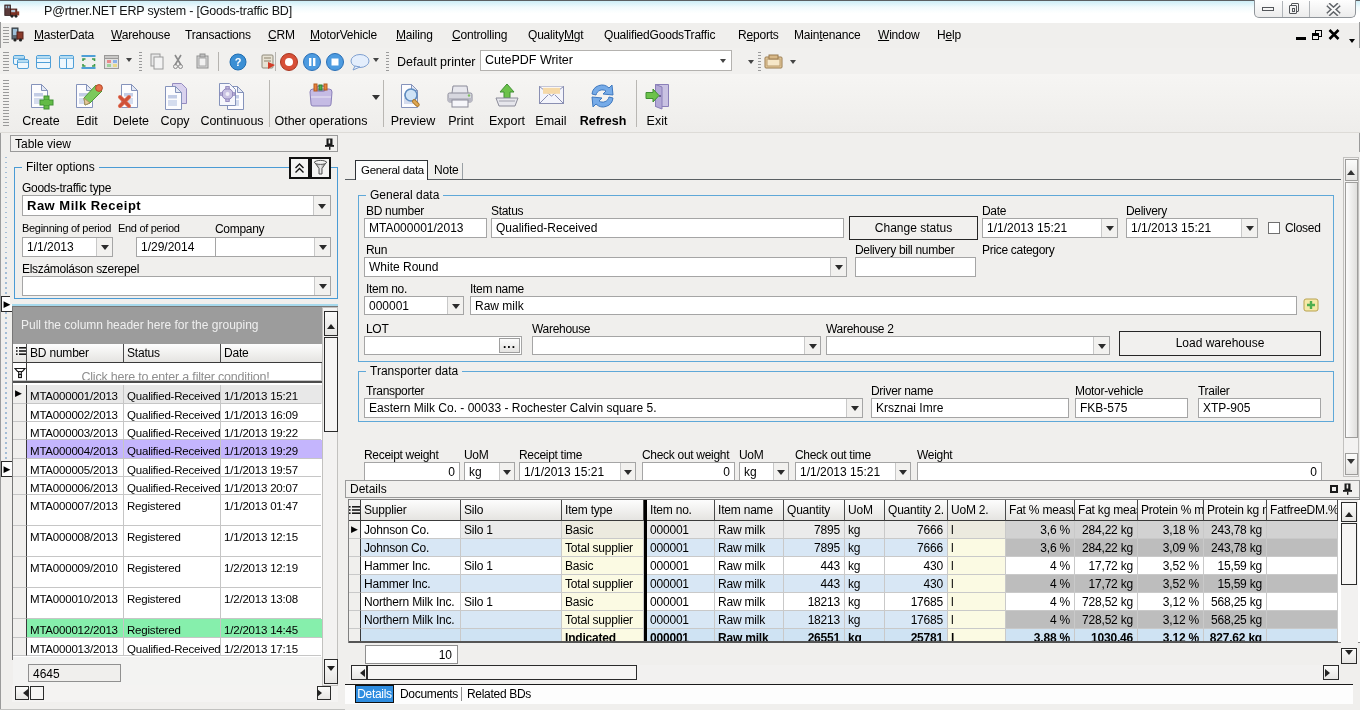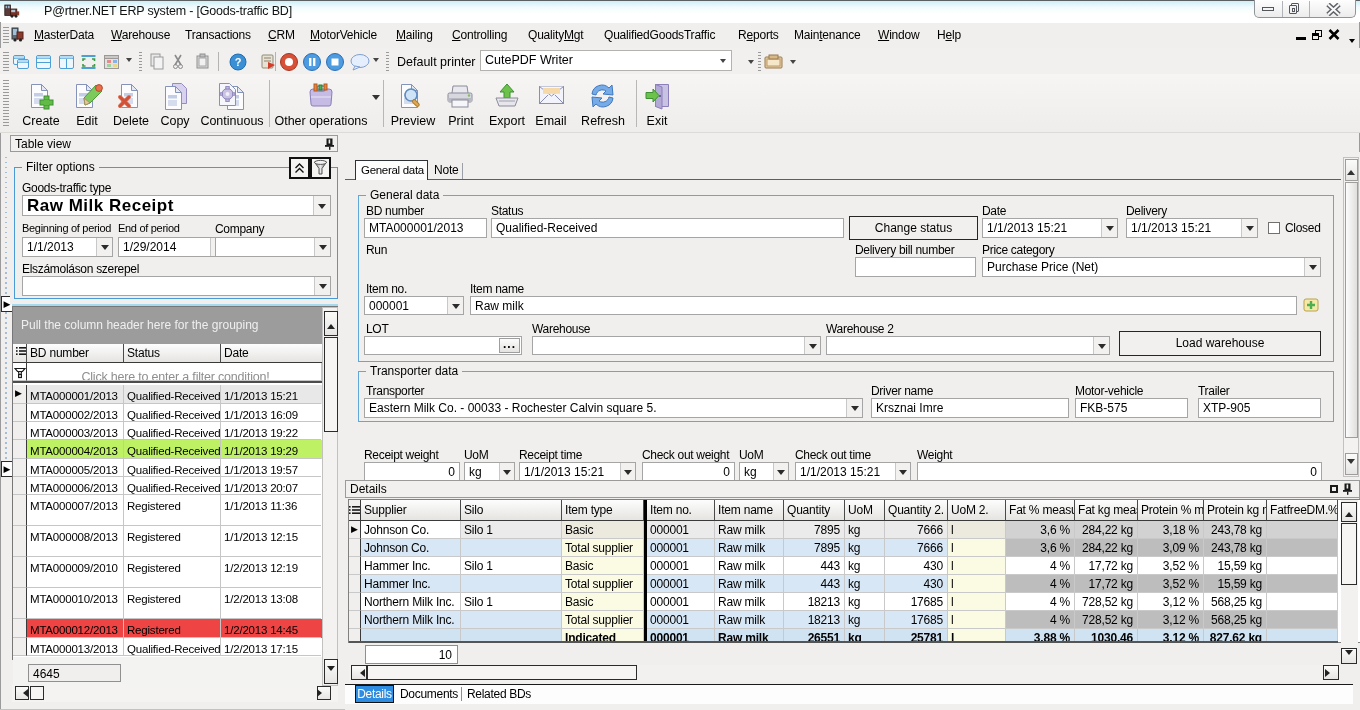--- a/index.html
+++ b/index.html
@@ -315,21 +315,21 @@
   <div class="biglbl" style="left:-19px">Create</div>
   <div class="biglbl" style="left:27px">Edit</div>
   <div class="biglbl" style="left:71px">Delete</div>
   <div class="biglbl" style="left:115px">Copy</div>
   <div class="biglbl" style="left:172px">Continuous</div>
   <div class="biglbl" style="left:261px">Other operations</div>
   <div class="biglbl" style="left:353px">Preview</div>
   <div class="biglbl" style="left:401px">Print</div>
   <div class="biglbl" style="left:447px">Export</div>
   <div class="biglbl" style="left:491px">Email</div>
-  <div class="biglbl" style="left:543px;font-weight:normal">Refresh</div>
+  <div class="biglbl" style="left:543px;font-weight:bold">Refresh</div>
   <div class="biglbl" style="left:597px">Exit</div>
   <div class="bigsep abs" style="left:269px;top:80px"></div>
   <div class="bigsep abs" style="left:383px;top:80px"></div>
   <div class="bigsep abs" style="left:636px;top:80px"></div>
 
   <div class="abs" style="left:5px;top:157px;width:2px;height:320px;background-image:repeating-linear-gradient(#a3bdd6 0 1.5px,transparent 1.5px 5px)"></div>
   <div class="abs" style="left:1px;top:296px;width:12px;height:16px;border:1px solid #2a2a2a;background:#fdfdfd;font-size:9px;line-height:14px;text-align:center">▶</div>
   <div class="abs" style="left:1px;top:461px;width:12px;height:16px;border:1px solid #2a2a2a;background:#fdfdfd;font-size:9px;line-height:14px;text-align:center">▶</div>
 
   <div class="phead abs" style="left:10px;top:135px;width:328px;height:17px">Table view
@@ -356,26 +356,26 @@
             <stop offset="0" stop-color="#8f8f8f"></stop>
             <stop offset="0.5" stop-color="#e8e8e8"></stop>
             <stop offset="1" stop-color="#6f6f6f"></stop>
           </linearGradient>
         </defs>
         <path d="M2.5,3 H14.5 L10,9.5 V15 L7,15 V9.5 Z" fill="url(#fg)" stroke="#555"></path>
         <ellipse cx="8.5" cy="3.4" rx="6" ry="2" fill="#f2f2f2" stroke="#555"></ellipse>
       </svg>
   </div>
   <div class="lbl" style="left:22px;top:181px">Goods-traffic type</div>
-  <div class="cb" style="left:22px;top:195px;width:309px;height:21px;line-height:19px"><b style="font-size:17px;letter-spacing:0.5px">Raw Milk Receipt</b><div class="arr"></div></div>
+  <div class="cb" style="left:22px;top:195px;width:309px;height:21px;line-height:19px"><b style="font-size:13px;letter-spacing:0.5px">Raw Milk Receipt</b><div class="arr"></div></div>
   <div class="lbl" style="left:22px;top:222px;font-size:11px;letter-spacing:-0.3px">Beginning of period</div>
   <div class="lbl" style="left:118px;top:222px;font-size:11px;letter-spacing:-0.3px">End of period</div>
   <div class="lbl" style="left:215px;top:222px">Company</div>
   <div class="cb" style="left:22px;top:237px;width:91px;height:20px">1/1/2013<div class="arr" style="width:16px"></div></div>
-  <div class="cb" style="left:118px;top:237px;width:109px;height:20px">1/29/2014<div class="arr" style="width:16px"></div></div>
+  <div class="cb" style="left:136px;top:237px;width:109px;height:20px">1/29/2014<div class="arr" style="width:16px"></div></div>
   <div class="cb" style="left:215px;top:237px;width:116px;height:20px">
       <div class="arr" style="width:16px"></div>
     </div>
   <div class="lbl" style="left:22px;top:262px">Elszámoláson szerepel</div>
   <div class="cb" style="left:22px;top:276px;width:309px;height:20px">
       <div class="arr" style="width:16px"></div>
     </div>
 
   <div class="abs" style="left:12px;top:304px;width:326px;height:2px;background:#a6d9ec"></div>
   <div class="abs" id="lgrid" style="left:12px;top:306px;width:326px;height:354px;background:#fff;border:1px solid #777"></div>
@@ -424,21 +424,21 @@
       <div class="c1">MTA000002/2013</div>
       <div class="c2">Qualified-Received</div>
       <div class="c3">1/1/2013 16:09</div>
   </div>
   <div class="lrow" style="top:422px;height:18px;background:#fff">
     <div class="c0"></div>
       <div class="c1">MTA000003/2013</div>
       <div class="c2">Qualified-Received</div>
       <div class="c3">1/1/2013 19:22</div>
   </div>
-  <div class="lrow" style="top:440px;height:19px;background:#bef264">
+  <div class="lrow" style="top:440px;height:19px;background:#c4b5fd">
     <div class="c0"></div>
       <div class="c1">MTA000004/2013</div>
       <div class="c2">Qualified-Received</div>
       <div class="c3">1/1/2013 19:29</div>
   </div>
   <div class="lrow" style="top:459px;height:18px;background:#fff">
     <div class="c0"></div>
       <div class="c1">MTA000005/2013</div>
       <div class="c2">Qualified-Received</div>
       <div class="c3">1/1/2013 19:57</div>
@@ -446,41 +446,41 @@
   <div class="lrow" style="top:477px;height:18px;background:#fff">
     <div class="c0"></div>
       <div class="c1">MTA000006/2013</div>
       <div class="c2">Qualified-Received</div>
       <div class="c3">1/1/2013 20:07</div>
   </div>
   <div class="lrow" style="top:495px;height:31px;background:#fff">
     <div class="c0"></div>
       <div class="c1">MTA000007/2013</div>
       <div class="c2">Registered</div>
-      <div class="c3">1/1/2013 11:36</div>
+      <div class="c3">1/1/2013 01:47</div>
   </div>
   <div class="lrow" style="top:526px;height:31px;background:#fff">
     <div class="c0"></div>
       <div class="c1">MTA000008/2013</div>
       <div class="c2">Registered</div>
       <div class="c3">1/1/2013 12:15</div>
   </div>
   <div class="lrow" style="top:557px;height:31px;background:#fff">
     <div class="c0"></div>
       <div class="c1">MTA000009/2010</div>
       <div class="c2">Registered</div>
       <div class="c3">1/2/2013 12:19</div>
   </div>
   <div class="lrow" style="top:588px;height:31px;background:#fff">
     <div class="c0"></div>
       <div class="c1">MTA000010/2013</div>
       <div class="c2">Registered</div>
       <div class="c3">1/2/2013 13:08</div>
   </div>
-  <div class="lrow" style="top:619px;height:19px;background:#ef4444">
+  <div class="lrow" style="top:619px;height:19px;background:#86efac">
     <div class="c0"></div>
       <div class="c1">MTA000012/2013</div>
       <div class="c2">Registered</div>
       <div class="c3">1/2/2013 14:45</div>
   </div>
   <div class="lrow" style="top:638px;height:18px;background:#fff">
     <div class="c0"></div>
       <div class="c1">MTA000013/2013</div>
       <div class="c2">Qualified-Received</div>
       <div class="c3">1/2/2013 17:15</div>
@@ -517,24 +517,24 @@
   <div class="tb" style="left:364px;top:218px;width:123px;height:20px">MTA000001/2013</div>
   <div class="tb" style="left:491px;top:218px;width:353px;height:20px">Qualified-Received</div>
   <div class="btn" style="left:849px;top:216px;width:129px;height:24px;line-height:22px">Change status</div>
   <div class="lbl" style="left:982px;top:204px">Date</div>
   <div class="cb" style="left:982px;top:218px;width:136px;height:20px">1/1/2013 15:21<div class="arr" style="width:16px"></div></div>
   <div class="lbl" style="left:1126px;top:204px">Delivery</div>
   <div class="cb" style="left:1126px;top:218px;width:132px;height:20px">1/1/2013 15:21<div class="arr" style="width:16px"></div></div>
   <div class="abs" style="left:1268px;top:222px;width:12px;height:12px;border:1px solid #707070;background:#fff"></div>
   <div class="lbl" style="left:1285px;top:221px">Closed</div>
   <div class="lbl" style="left:366px;top:243px">Run</div>
+  <div class="cb" style="left:364px;top:257px;width:483px;height:20px">White Round<div class="arr" style="width:16px"></div></div>
   <div class="lbl" style="left:855px;top:243px">Delivery bill number</div>
   <div class="tb" style="left:855px;top:257px;width:121px;height:20px"></div>
   <div class="lbl" style="left:982px;top:243px">Price category</div>
-  <div class="cb" style="left:982px;top:257px;width:339px;height:20px">Purchase Price (Net)<div class="arr" style="width:16px"></div></div>
   <div class="lbl" style="left:366px;top:282px">Item no.</div>
   <div class="lbl" style="left:470px;top:282px">Item name</div>
   <div class="cb" style="left:364px;top:296px;width:100px;height:19px">000001<div class="arr" style="width:16px"></div></div>
   <div class="tb" style="left:470px;top:296px;width:827px;height:19px">Raw milk</div>
   <svg class="abs" style="left:1303px;top:297px" width="17" height="17" viewBox="0 0 17 17">
       <rect x="1" y="2" width="14" height="12" rx="2" fill="#f5e9a8" stroke="#b9a24f"></rect>
       <path d="M4,8 H12 M8,4 V12" stroke="#4fae4f" stroke-width="2.4"></path>
     </svg>
 
   <div class="lbl" style="left:366px;top:322px">LOT</div>

